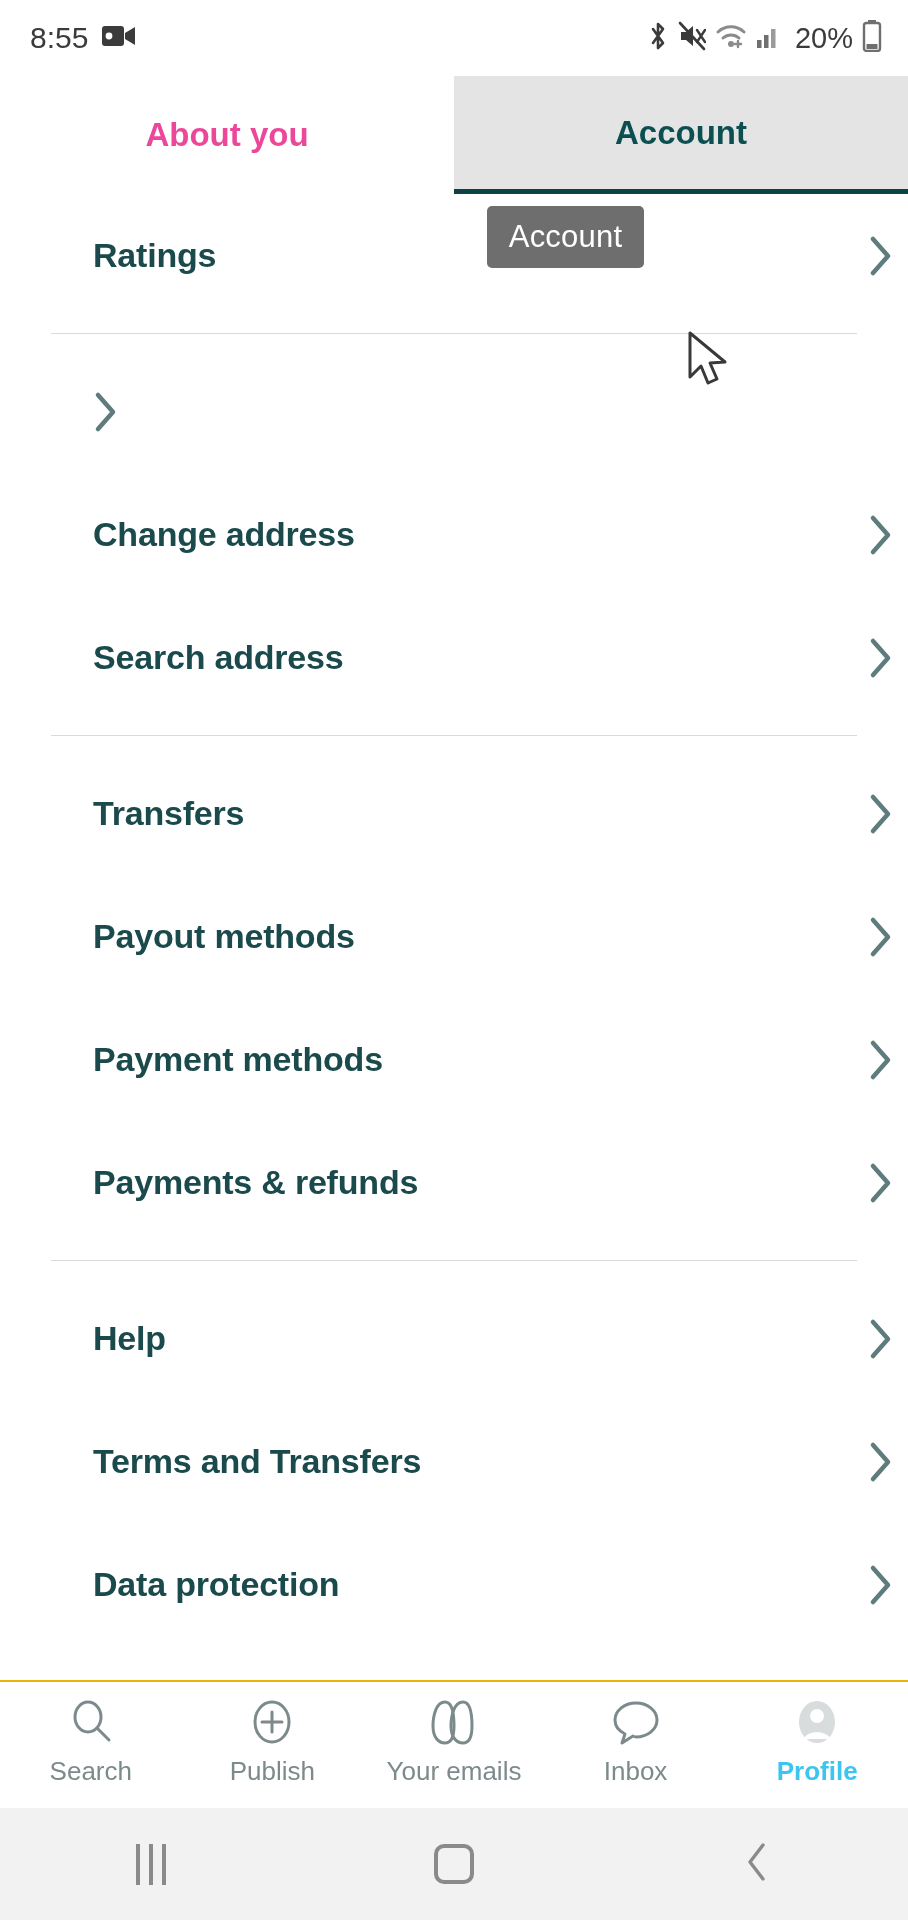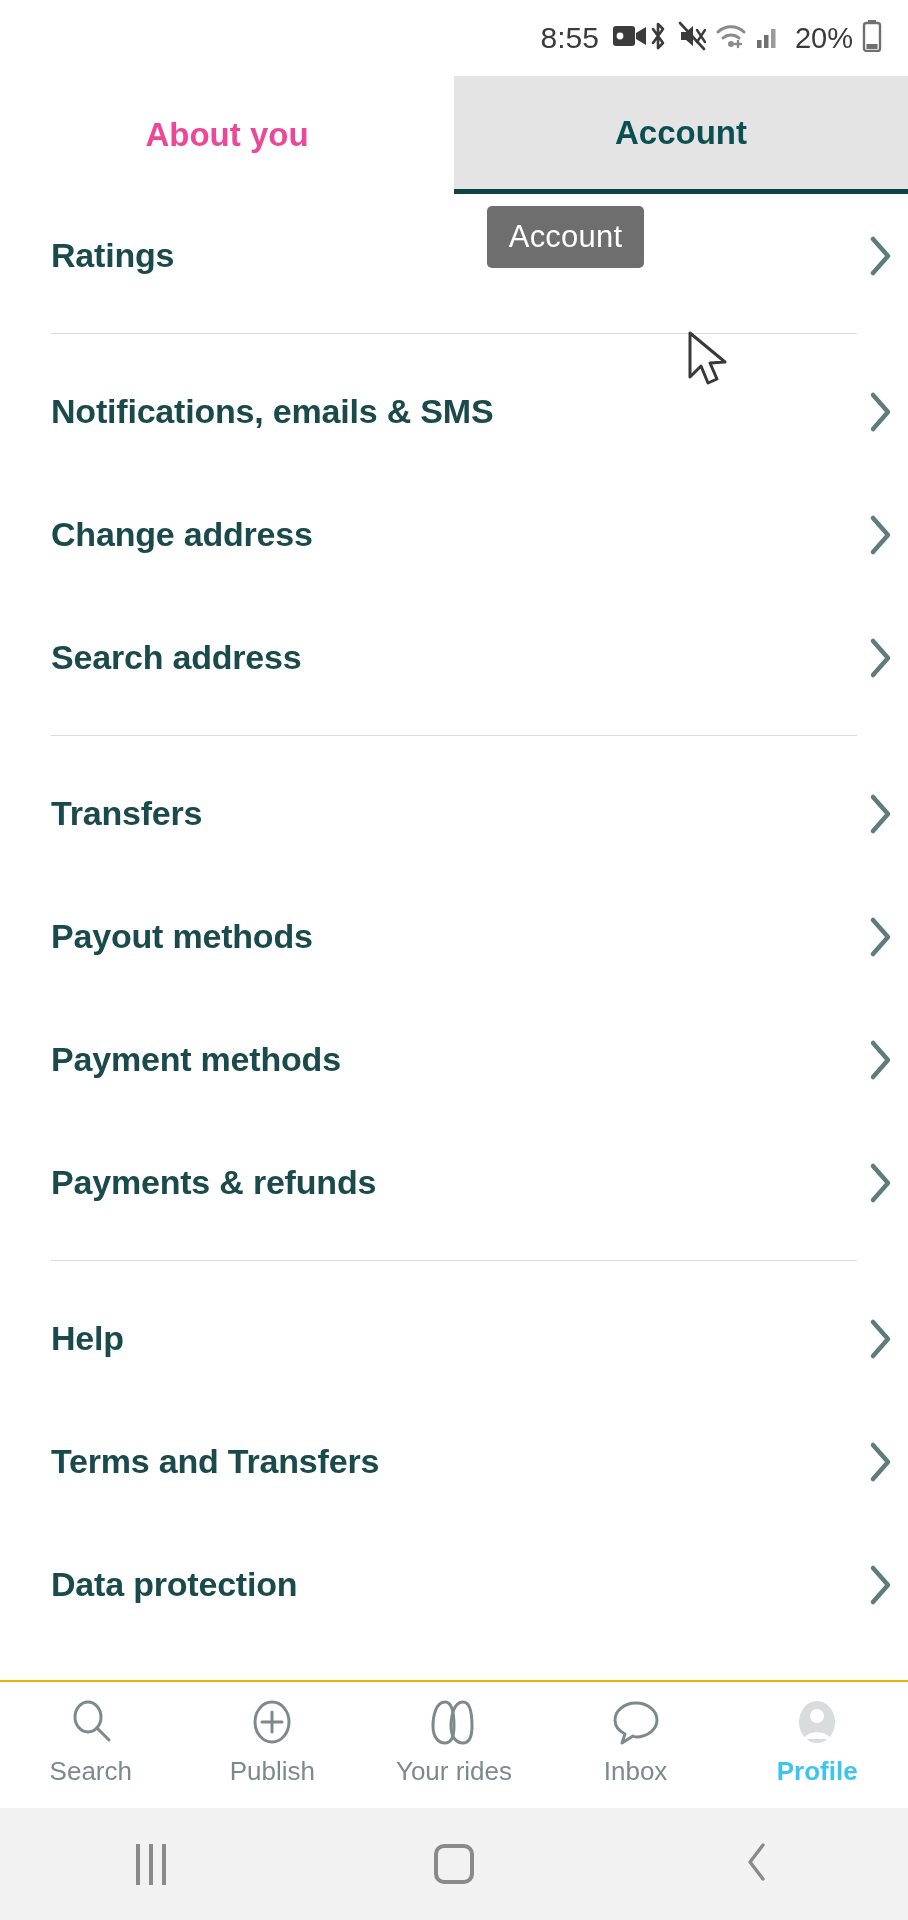--- a/index.html
+++ b/index.html
@@ -7,21 +7,21 @@
     width:908px; height:1920px;
     background:#ffffff;
     font-family:"Liberation Sans", sans-serif;
     overflow:hidden;
   }
   #app { position:relative; width:908px; height:1920px; background:#fff; }
 
   
   .statusbar{
     position:absolute; top:0; left:0; width:908px; height:76px;
-    display:flex; align-items:center; justify-content:flex-end;
+    display:flex; align-items:center; justify-content:space-between;
     padding:0 26px 0 30px;
   }
   .sb-left{ display:flex; align-items:center; gap:14px; }
   .sb-time{ font-size:30px; color:#3b3b3b; letter-spacing:0px; }
   .sb-right{ display:flex; align-items:center; gap:9px; }
   .sb-pct{ font-size:29px; color:#3b3b3b; margin-left:4px; }
   .ico{ display:block; }
 
   
   .tabs{
@@ -40,20 +40,21 @@
 
   
   .list{
     position:absolute; top:194px; left:0; width:908px;
     height:1486px; overflow:hidden;
   }
   .row{
     height:123px; display:flex; align-items:center;
     justify-content:space-between;
     padding:0 14px 0 51px;
+    margin-left:42px;
   }
   .row-label{
     font-size:34px; color:#1b4a4c; font-weight:600; letter-spacing:-0.2px;
     white-space:nowrap;
   }
   .chev{ width:26px; height:44px; flex:0 0 auto; }
   .chev path{ stroke:#5e7c7d; stroke-width:4.5; fill:none;
               stroke-linecap:round; stroke-linejoin:round; }
   .divider{ height:1px; background:#d6dcdc; margin:16px 51px 16px 51px; }
 
@@ -162,21 +163,20 @@
       <span class="row-label">Ratings</span>
       <span class="chev">
         <svg viewBox="0 0 26 44" class="chev">
             <path d="M5 5 L20 22 L5 39"></path>
           </svg>
       </span>
     </div>
     <div class="divider"></div>
 
     <div class="row">
-      <span class="row-label">Notifications, emails &amp; SMS</span>
       <span class="chev">
         <svg viewBox="0 0 26 44" class="chev">
             <path d="M5 5 L20 22 L5 39"></path>
           </svg>
       </span>
     </div>
     <div class="row">
       <span class="row-label">Change address</span>
       <span class="chev">
         <svg viewBox="0 0 26 44" class="chev">
@@ -286,21 +286,21 @@
       <span class="nav-label">Publish</span>
     </div>
 
     <div class="navitem">
       <span class="nav-ico">
         <svg width="58" height="52" viewBox="0 0 58 52">
           <path d="M20 6 C11 6 8 20 8 30 C8 42 14 47 20 47 C26 47 29 41 29 30 C29 18 27 6 20 6 Z" fill="none" stroke="#7d8a8c" stroke-width="3"></path>
           <path d="M38 6 C29 6 26 20 26 30 C26 42 32 47 38 47 C44 47 47 41 47 30 C47 18 45 6 38 6 Z" fill="none" stroke="#7d8a8c" stroke-width="3"></path>
         </svg>
       </span>
-      <span class="nav-label">Your rides</span>
+      <span class="nav-label">Your emails</span>
     </div>
 
     <div class="navitem">
       <span class="nav-ico">
         <svg width="54" height="52" viewBox="0 0 54 52">
           <path d="M27 7 C15 7 6 15 6 24 C6 30 10 35 16 38 L13 47 L24 40 C25 40.5 26 41 27 41 C39 41 48 33 48 24 C48 15 39 7 27 7 Z" fill="none" stroke="#7d8a8c" stroke-width="3" stroke-linejoin="round"></path>
         </svg>
       </span>
       <span class="nav-label">Inbox</span>
     </div>

